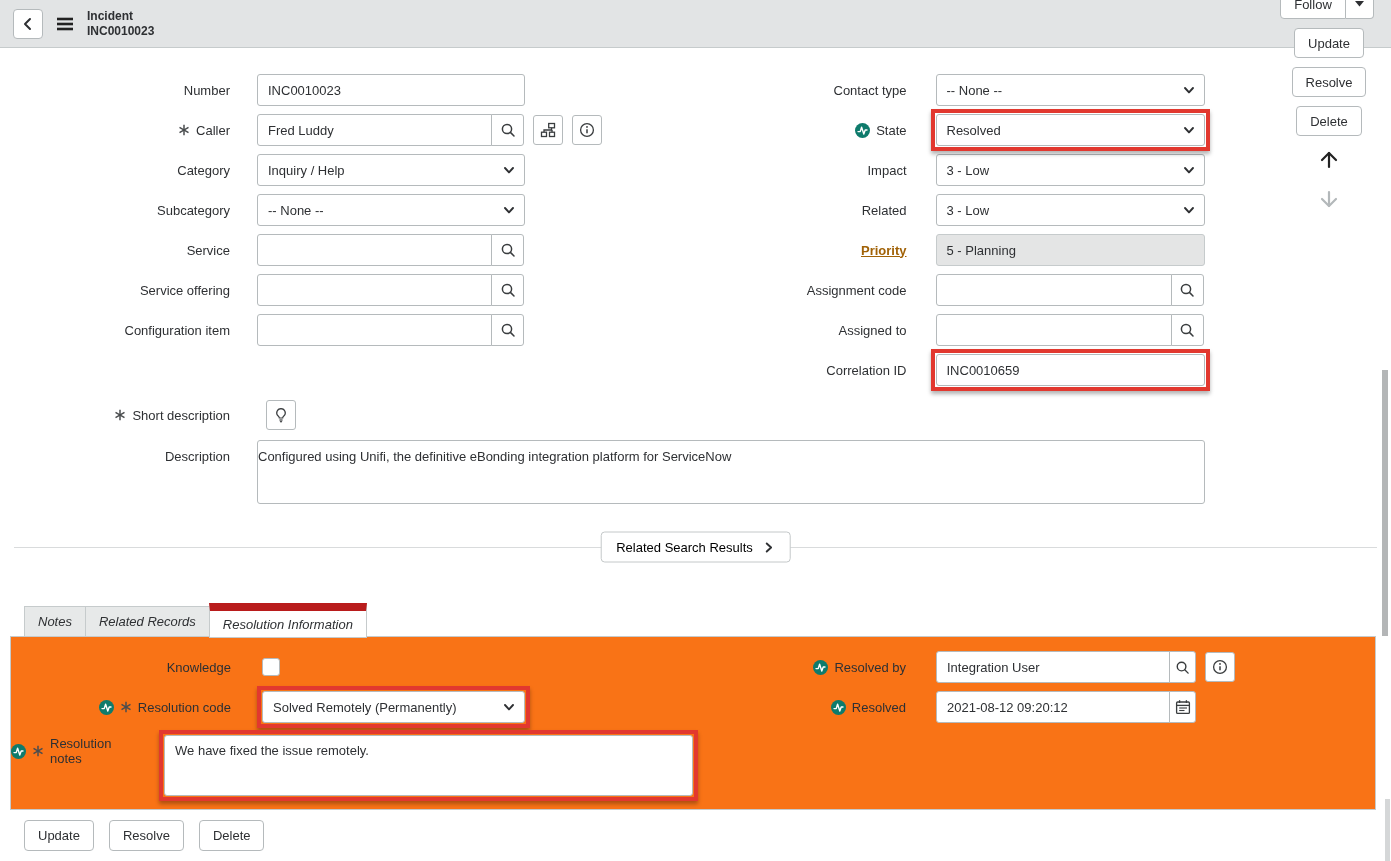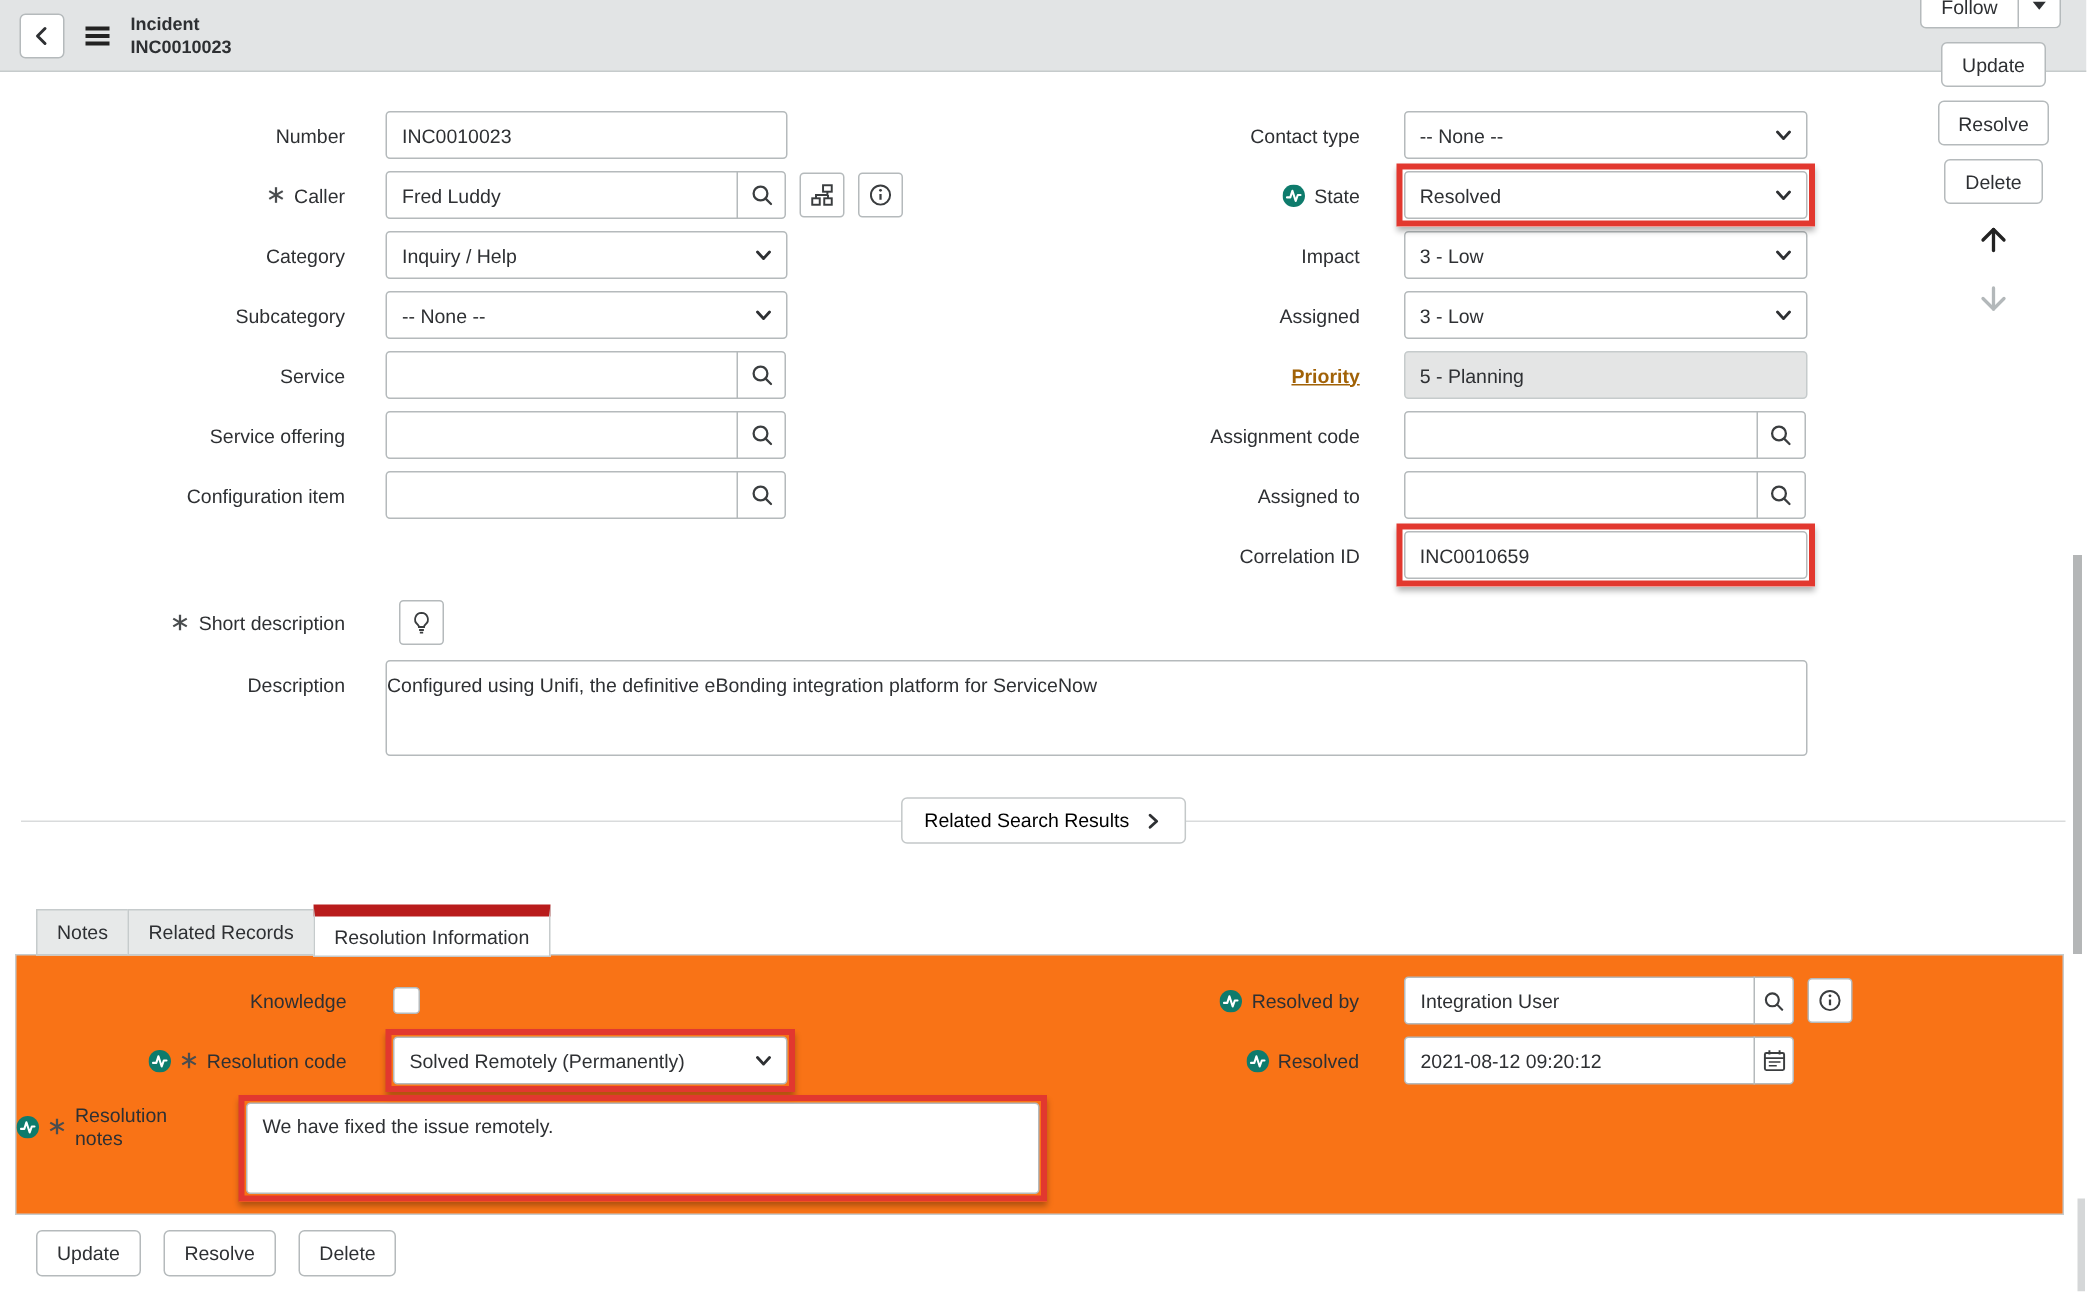--- a/index.html
+++ b/index.html
@@ -59,21 +59,21 @@
   
   .related { position:relative; height:58px; margin-top:14px;padding-left:30px; }
   .divline { position:absolute; left:14px; right:14px; top:50%; height:1px; background:#d9dbdc; }
   .rsr-btn { position:absolute; left:50%; top:50%; transform:translate(-50%,-50%); background:#fff;
              border:1px solid #c4c8c9; border-radius:4px; height:31px; padding:0 15px; display:flex;
              align-items:center; gap:10px; font-size:13px; font-family:inherit; cursor:pointer; }
 
   
   .tabs { display:flex; align-items:flex-end; margin:27px 0 0 24px; position:relative; z-index:2; }
   .tab { height:31px; padding:0 13px; display:flex; align-items:center; background:#e7e9e9;
-         border:1px solid #c6cbcc; border-right:none; cursor:pointer; }
+         border:1px solid #c6cbcc; border-right:none; cursor:pointer;font-style:italic; }
   .tab.active { height:35px; background:#fff; border-top:8px solid #b91c1c; border-right:1px solid #c6cbcc;
                 margin-bottom:-1px; z-index:3; }
   .panel { margin:-1px 15px 0 10px; border:1px solid #c6cbcc; height:174px; padding-top:14px;
            position:relative; z-index:1; background:#f97316; }
   .pcols { display:flex; }
   .panel .lbl { width:220px; margin-right:31px; }
   .panel .col-r .lbl { width:213px; margin-right:30px; }
   .checkbox { width:18px; height:18px; border:1px solid #b5babc; border-radius:3px; background:#fff; cursor:pointer; }
   .w263 { width:263px; }
   .narea { width:936px; height:61px; border:1px solid #b5babc; border-radius:3px; background:#fff;
@@ -425,21 +425,21 @@
             <span>3 - Low</span>
             <span class="chev">
               <svg width="12" height="12">
                 <use href="#i-chevd"></use>
               </svg>
             </span>
           </div>
       </div>
       <div class="row">
         <div class="lbl">
-            <span>Assigned</span>
+            <span>Related</span>
           </div>
         <div class="sel w269">
             <span>3 - Low</span>
             <span class="chev">
               <svg width="12" height="12">
                 <use href="#i-chevd"></use>
               </svg>
             </span>
           </div>
       </div>

